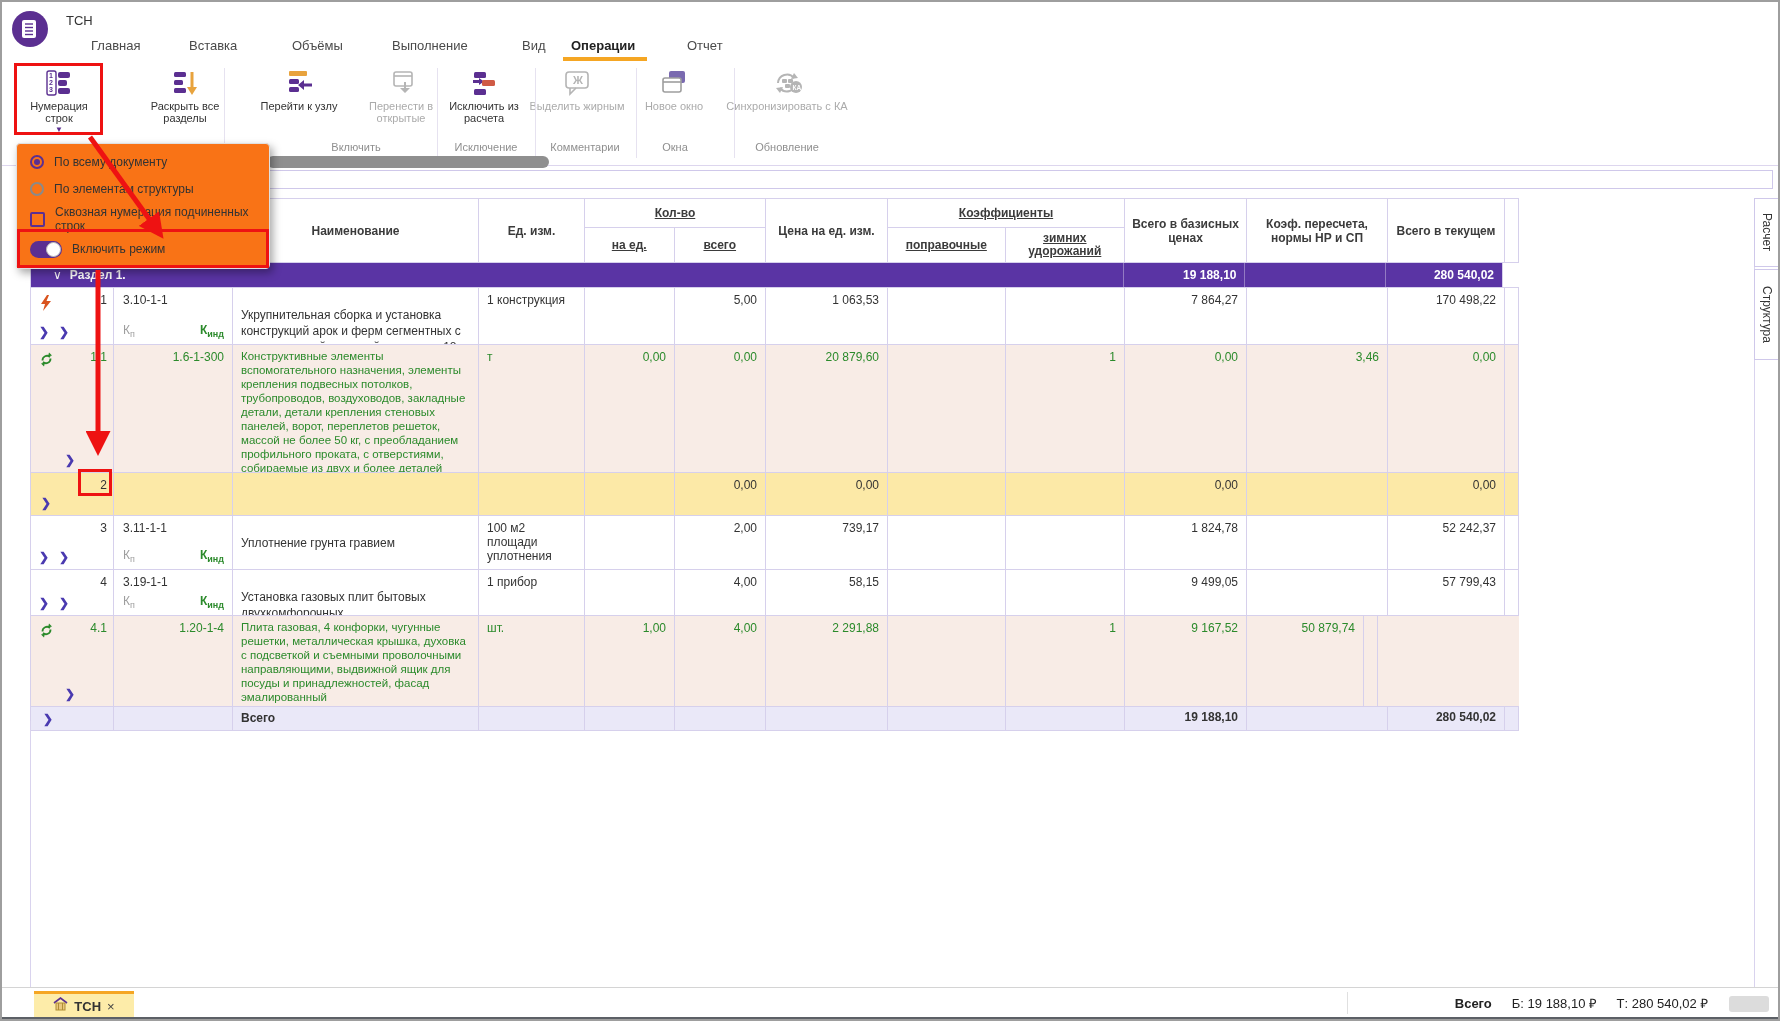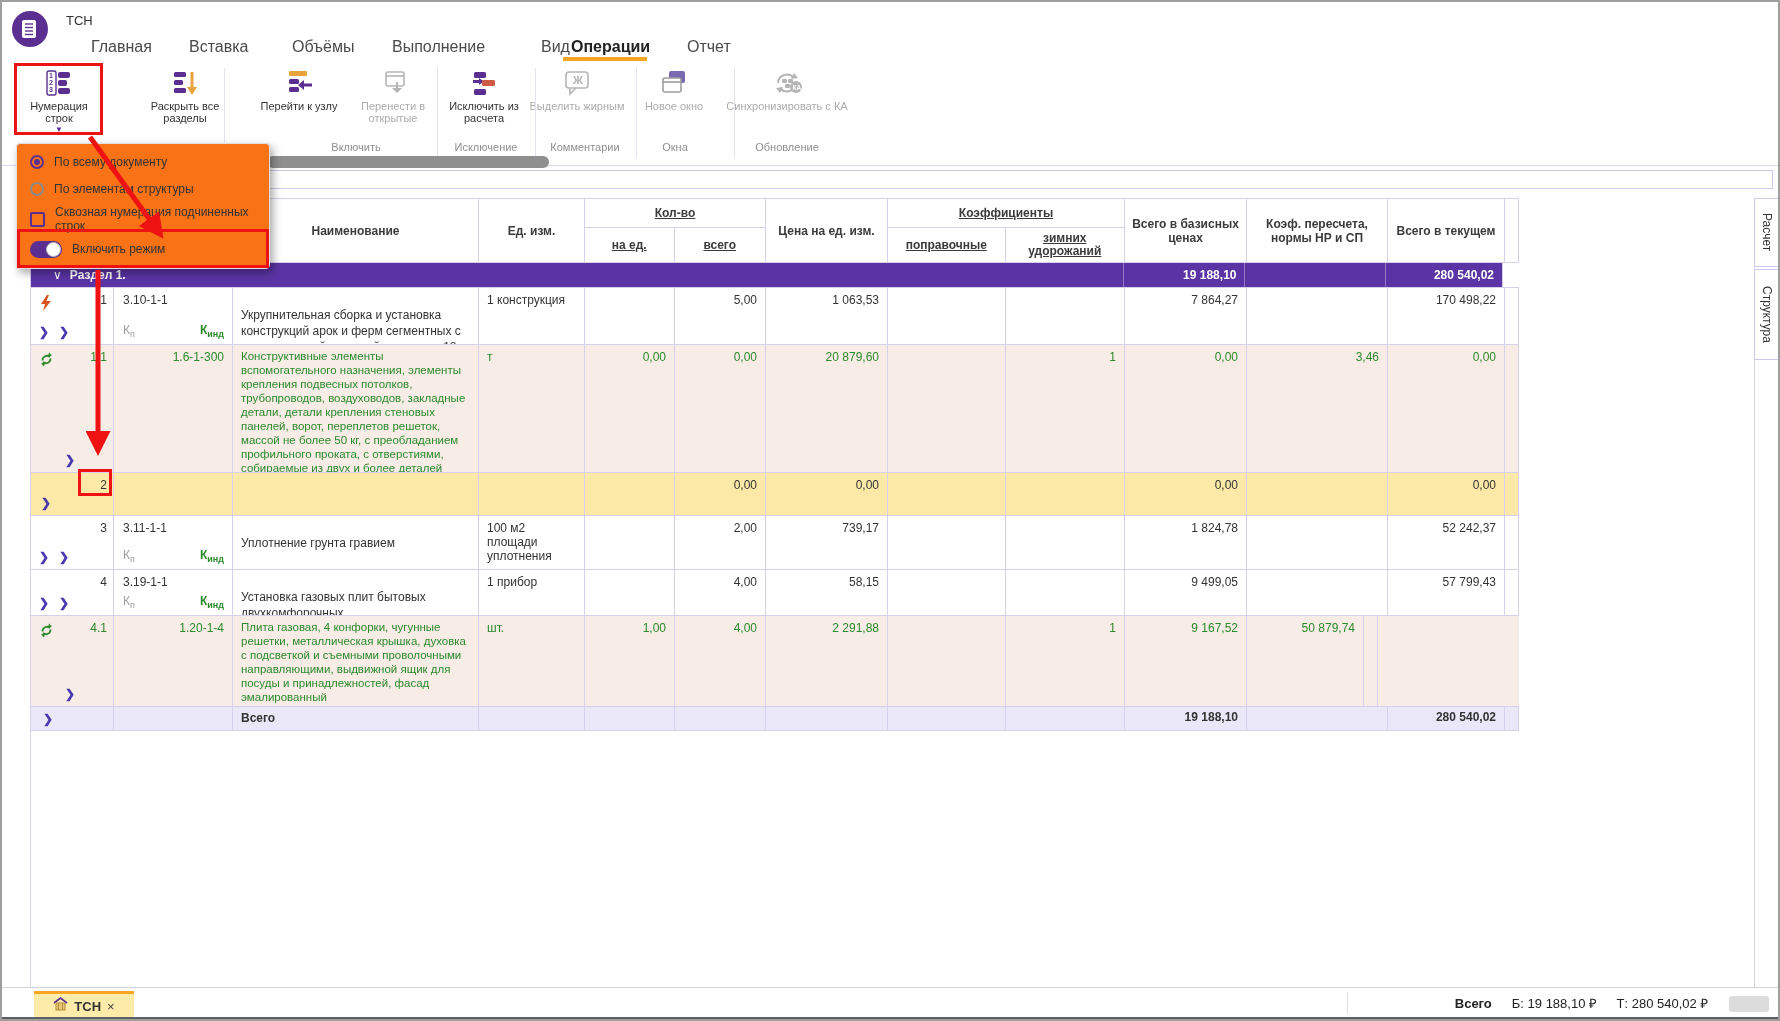--- a/index.html
+++ b/index.html
@@ -1,21 +1,21 @@
 <!DOCTYPE html>
 <html><head>
 <meta charset="utf-8">
 <style>
   html,body{margin:0;padding:0;background:#c9c9c9;font-family:"Liberation Sans",sans-serif;}
   #app{position:relative;width:1780px;height:1021px;background:#fff;border:2px solid #9e9e9e;box-sizing:border-box;overflow:hidden;}
   
   #ribbon{position:absolute;left:0;top:0;width:100%;height:163px;background:#fff;border-bottom:1px solid #ddd6ee;}
   #app-logo{position:absolute;left:10px;top:9px;width:36px;height:36px;border-radius:50%;background:#5b2f91;display:flex;align-items:center;justify-content:center;}
   #app-title{position:absolute;left:64px;top:11px;font-size:13px;color:#333;}
-  .rtab{position:absolute;top:36px;font-size:16px;color:#4a4a4a;cursor:default;}
+  .rtab{position:absolute;top:36px;font-size:13px;color:#4a4a4a;cursor:default;}
   .rtab.active{font-weight:bold;color:#222;}
   #tab-underline{position:absolute;left:561px;top:55px;width:84px;height:4px;background:#f5a623;}
   .rbtn{position:absolute;top:64px;height:70px;text-align:center;}
   .rbtn .ric{height:34px;display:flex;align-items:center;justify-content:center;}
   .rbtn .rlabel{font-size:11px;line-height:12px;color:#333;}
   .rbtn.disabled .rlabel{color:#ababab;}
   .rbtn .drop{color:#5b2f91;font-size:8px;line-height:8px;margin-top:2px;}
   .rgroup-label{position:absolute;top:139px;width:140px;text-align:center;font-size:11px;color:#8f8f8f;}
   .rsep{position:absolute;top:66px;height:90px;width:1px;background:#e6e2f0;}
   
@@ -102,21 +102,21 @@
             <line x1="5" y1="15.5" x2="13" y2="15.5"></line>
           </g>
         </svg>
     </div>
     <div id="app-title">ТСН</div>
 
     <span class="rtab" style="left:89px">Главная</span>
     <span class="rtab" style="left:187px">Вставка</span>
     <span class="rtab" style="left:290px">Объёмы</span>
     <span class="rtab" style="left:390px">Выполнение</span>
-    <span class="rtab" style="left:539px">Вид</span>
+    <span class="rtab" style="left:520px">Вид</span>
     <span class="rtab active" style="left:569px">Операции</span>
     <span class="rtab" style="left:685px">Отчет</span>
     <div id="tab-underline"></div>
 
     <div class="rbtn" style="left:14px;width:86px">
       <div class="ric">
         <svg width="30" height="30" viewBox="0 0 30 30">
             <g fill="#5b2f91" font-family="Liberation Sans" font-size="7" font-weight="bold">
               <rect x="3" y="3" width="9" height="24" rx="2" fill="none" stroke="#5b2f91" stroke-width="1.4"></rect>
               <text x="5" y="10">1</text>
@@ -156,21 +156,21 @@
             </g>
             <g stroke="#e8a33d" stroke-width="3" fill="#e8a33d">
               <line x1="22" y1="4" x2="22" y2="20"></line>
               <path d="M17 19 L27 19 L22 27 Z" stroke="none"></path>
             </g>
           </svg>
       </div>
       <div class="rlabel">Раскрыть все разделы</div>
     </div>
 
-    <div class="rbtn disabled" style="left:336px;width:110px">
+    <div class="rbtn disabled" style="left:344px;width:110px">
       <div class="ric">
         <svg width="30" height="30" viewBox="0 0 30 30">
             <g stroke="#b5b5b5" stroke-width="1.6" fill="none">
               <rect x="8" y="4" width="18" height="14" rx="2"></rect>
               <line x1="8" y1="8" x2="26" y2="8"></line>
             </g>
             <g fill="#b5b5b5">
               <path d="M16 18 L16 24 L12 24 L17 29 L22 24 L18 24 L18 18 Z" transform="translate(2,-4)"></path>
             </g>
           </svg>

